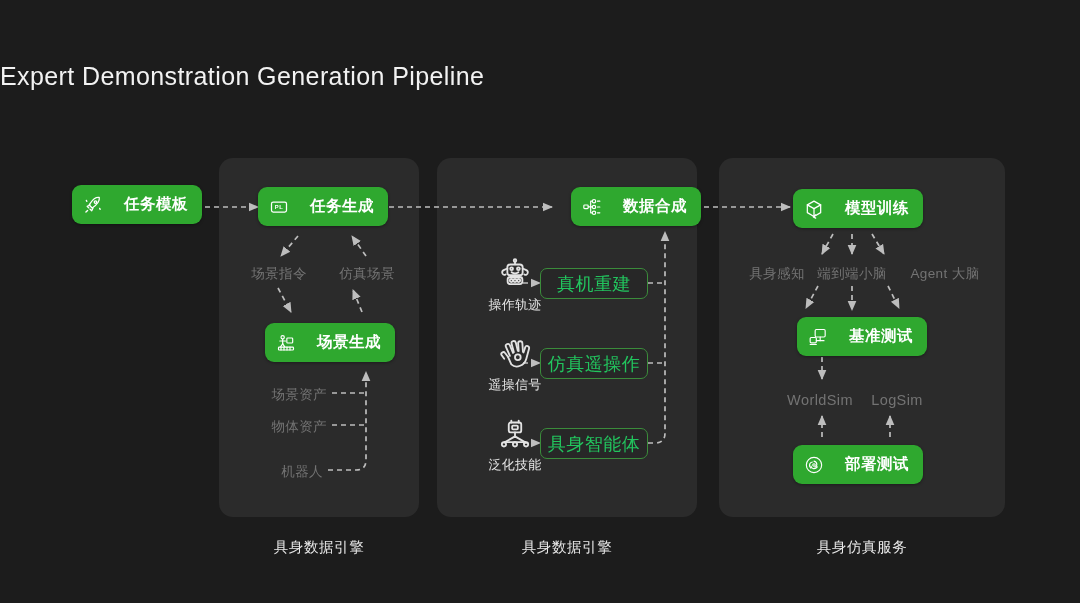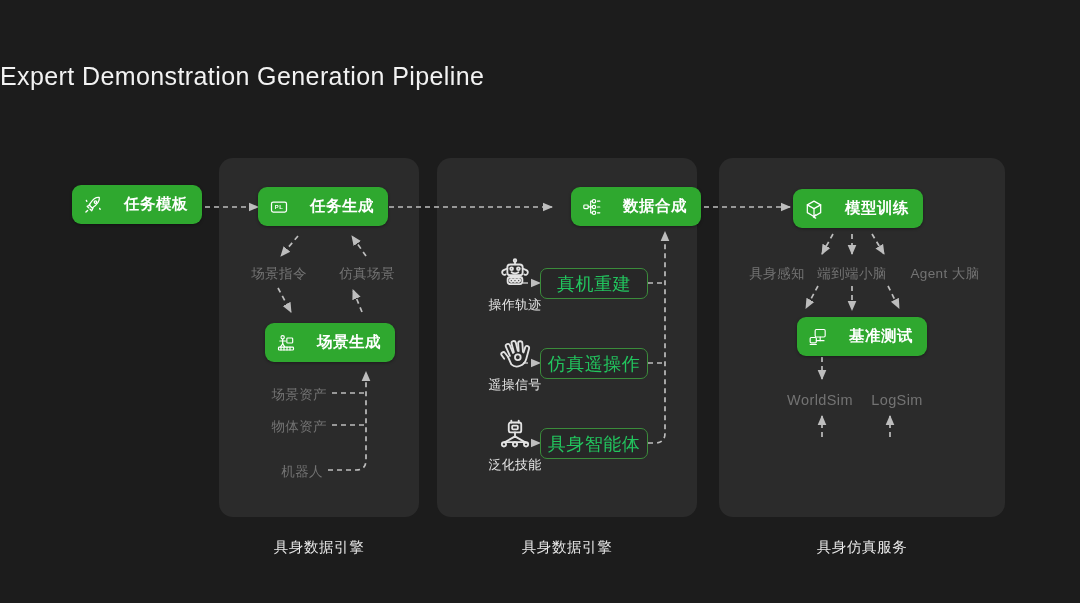--- a/index.html
+++ b/index.html
@@ -263,18 +263,30 @@
         <rect x="2.6" y="12.6" width="7.4" height="6.4" rx="1.2"></rect>
         <path d="M2.6 21 H10"></path>
       </svg>
     </span>
     <span>基准测试</span>
   </div>
 
   <div class="lbl c" style="left:820px; top:392px; font-size:14.5px;">WorldSim</div>
   <div class="lbl c" style="left:897px; top:392px; font-size:14.5px;">LogSim</div>
 
+  <div class="pill" style="left:793px; top:445px;">
+    <span class="ic">
+      <svg viewBox="0 0 24 24" fill="none" stroke="#fff" stroke-width="1.35" stroke-linecap="round" stroke-linejoin="round">
+        <circle cx="12" cy="12" r="9.2"></circle>
+        <path d="M12 7.4 Q15.4 8.2 15.4 11.6 Q15.4 14 13.2 14.6"></path>
+        <path d="M16 14.2 Q14 17 10.8 16.2 Q8.7 15.6 8.4 13.4"></path>
+        <path d="M8.2 15.8 Q5.8 13.6 7 10.6 Q7.8 8.6 10 8.4"></path>
+        <circle cx="12" cy="12" r="1.5"></circle>
+      </svg>
+    </span>
+    <span>部署测试</span>
+  </div>
 
   <div class="panel-caption" id="cap-1">具身数据引擎</div>
   <div class="panel-caption" id="cap-3">具身仿真服务</div>
   <div class="panel-caption" id="cap-2">具身数据引擎</div>
 
 </div>
 
 </body></html>

